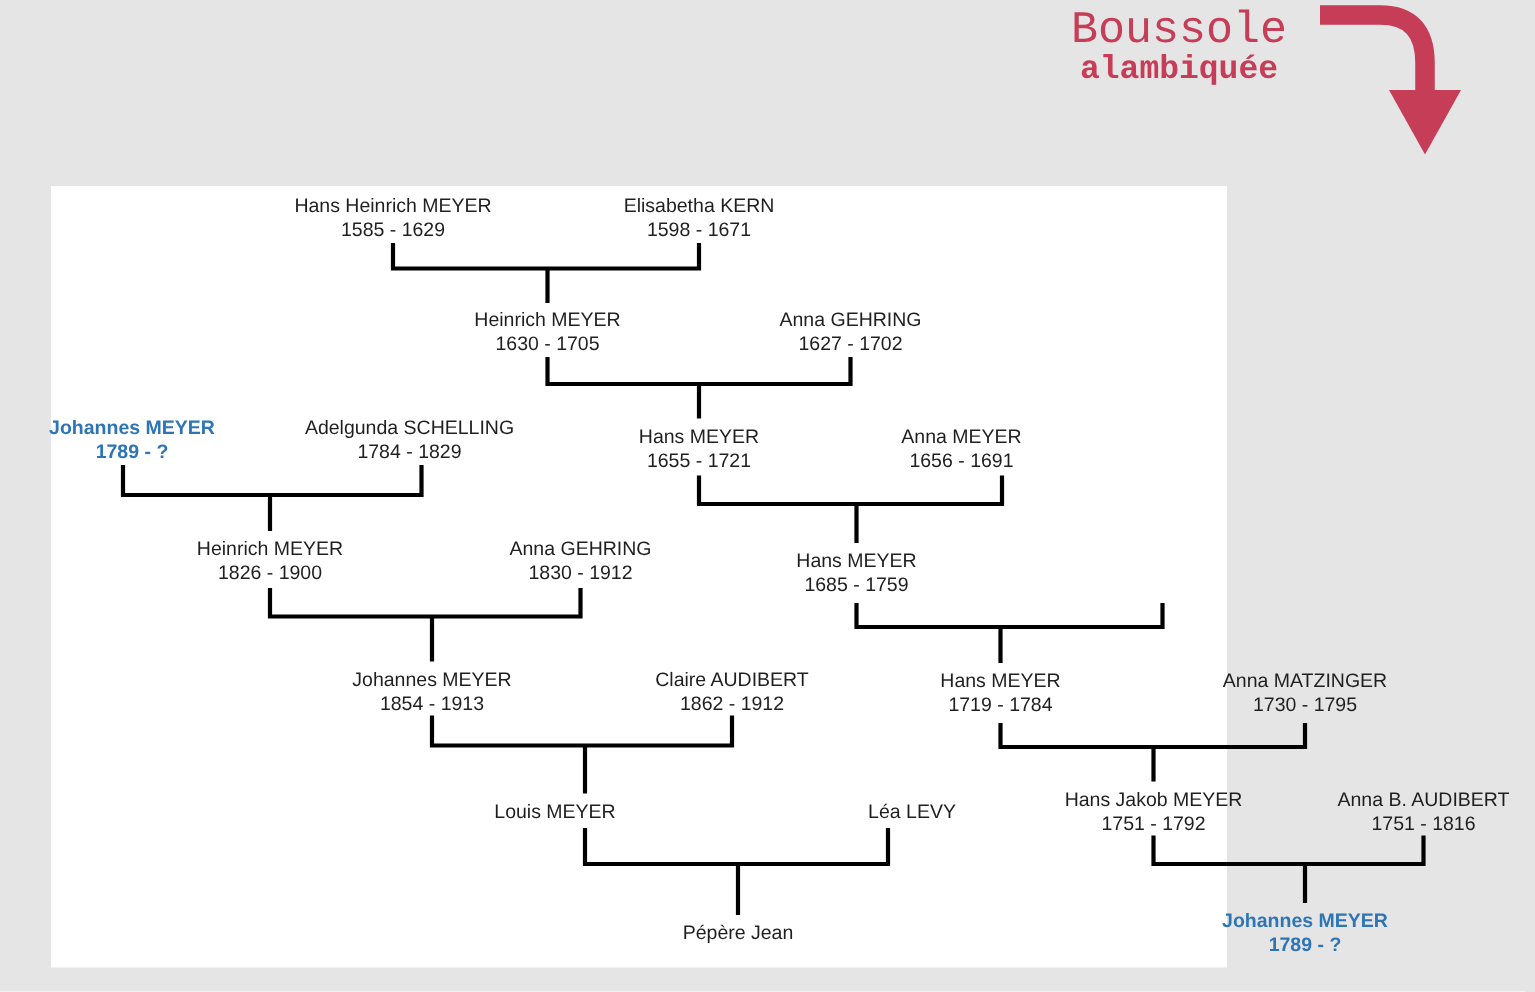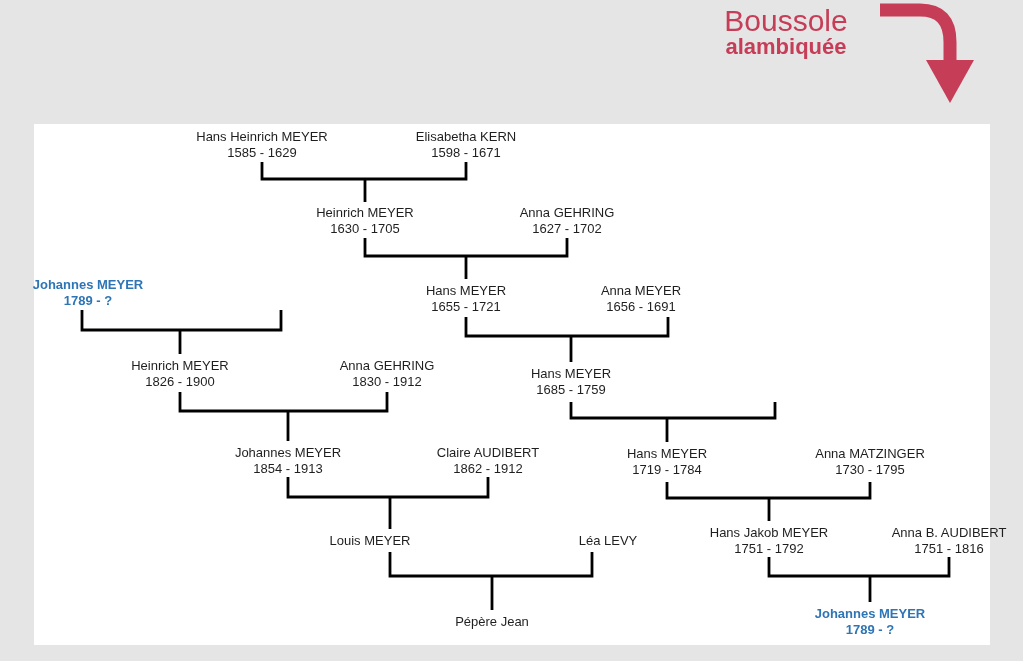--- a/index.html
+++ b/index.html
@@ -3,27 +3,27 @@
 <meta charset="utf-8">
 <style>
   html,body{margin:0;padding:0;}
   body{
     width:1023px;height:661px;position:relative;overflow:hidden;
     background:#e6e5e5;
     font-family:"Liberation Sans",sans-serif;
   }
   .logo{
     position:absolute;left:700px;top:5px;width:172px;text-align:center;
-    color:#c63d58;font-family:Liberation Sans, sans-serif;
+    color:#c63d58;font-family:Liberation Mono, monospace;
   }
   .logo-title{font-size:30px;line-height:32px;}
   .logo-subtitle{font-size:22px;line-height:19px;font-weight:bold;}
   .arrow-svg{position:absolute;left:872px;top:0;width:110px;height:110px;}
   .panel{
-    position:absolute;left:34px;top:124px;width:956px;height:521px;
+    position:absolute;left:34px;top:124px;width:784px;height:521px;
     background:#ffffff;
   }
   .connectors{position:absolute;left:0;top:0;width:978px;height:521px;}
   .person{
     position:absolute;transform:translateX(-50%);
     text-align:center;white-space:nowrap;
     font-size:13px;line-height:16px;color:#1f1f1f;
   }
   .person.highlight{color:#2e75b6;font-weight:bold;}
 </style>
@@ -69,20 +69,24 @@
     <div>Heinrich MEYER</div>
     <div>1630 - 1705</div>
   </div>
   <div class="person" style="left:533px;top:81px">
     <div>Anna GEHRING</div>
     <div>1627 - 1702</div>
   </div>
   <div class="person highlight" style="left:54px;top:153px">
     <div>Johannes MEYER</div>
     <div>1789 - ?</div>
+  </div>
+  <div class="person" style="left:239px;top:153px">
+    <div>Adelgunda SCHELLING</div>
+    <div>1784 - 1829</div>
   </div>
   <div class="person" style="left:432px;top:159px">
     <div>Hans MEYER</div>
     <div>1655 - 1721</div>
   </div>
   <div class="person" style="left:607px;top:159px">
     <div>Anna MEYER</div>
     <div>1656 - 1691</div>
   </div>
   <div class="person" style="left:146px;top:234px">

